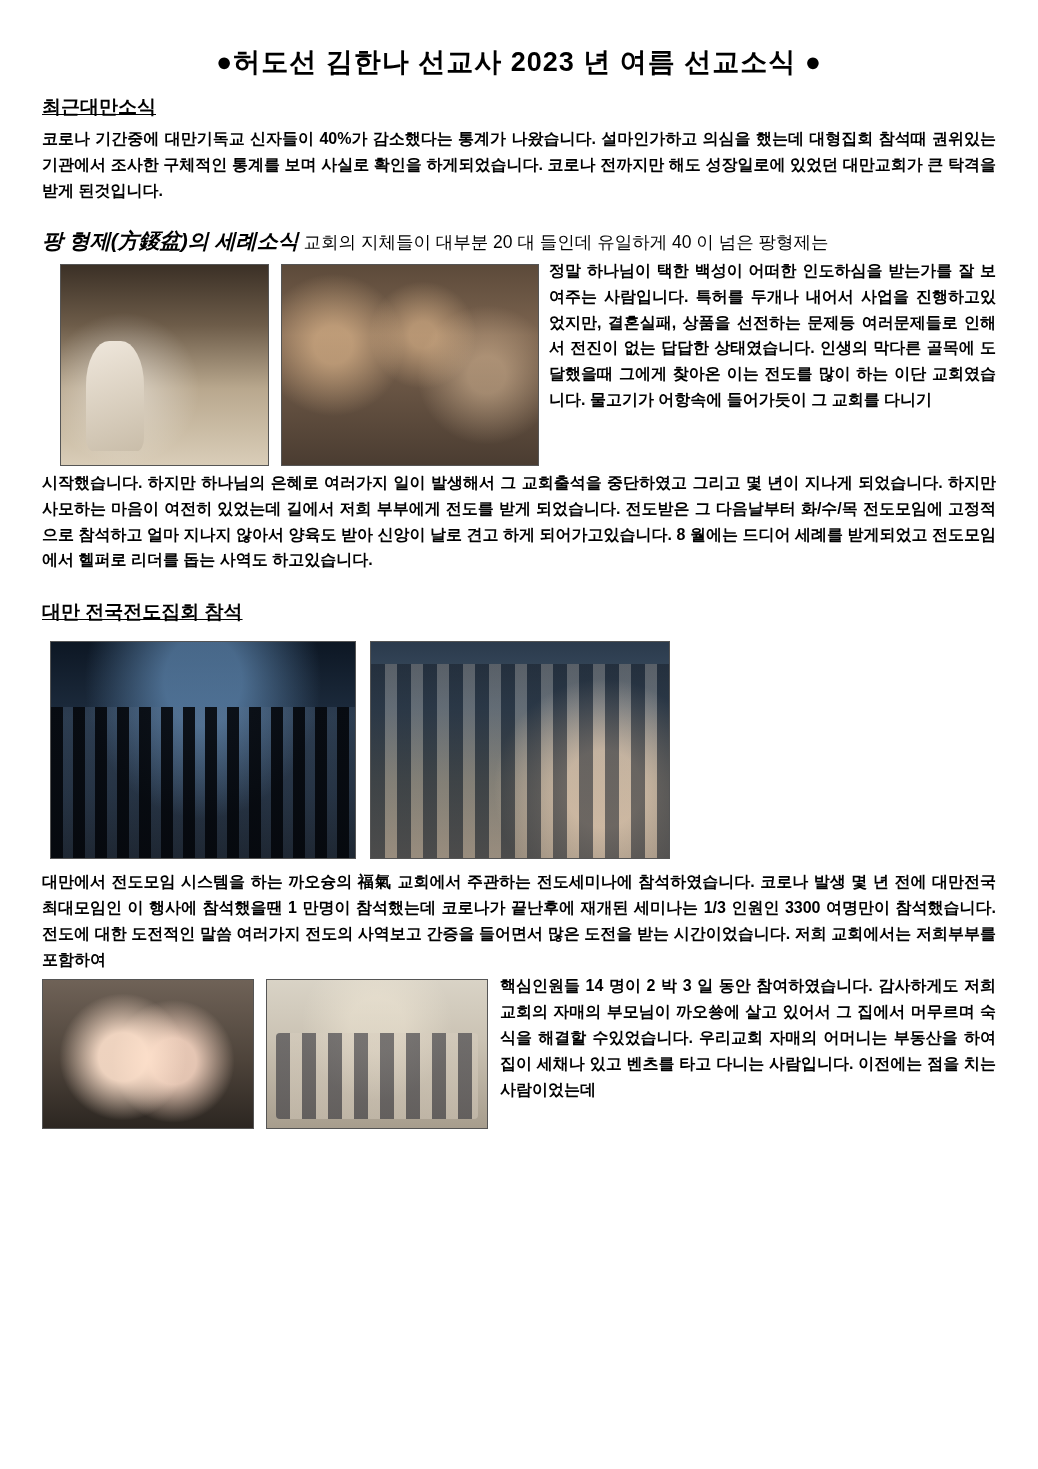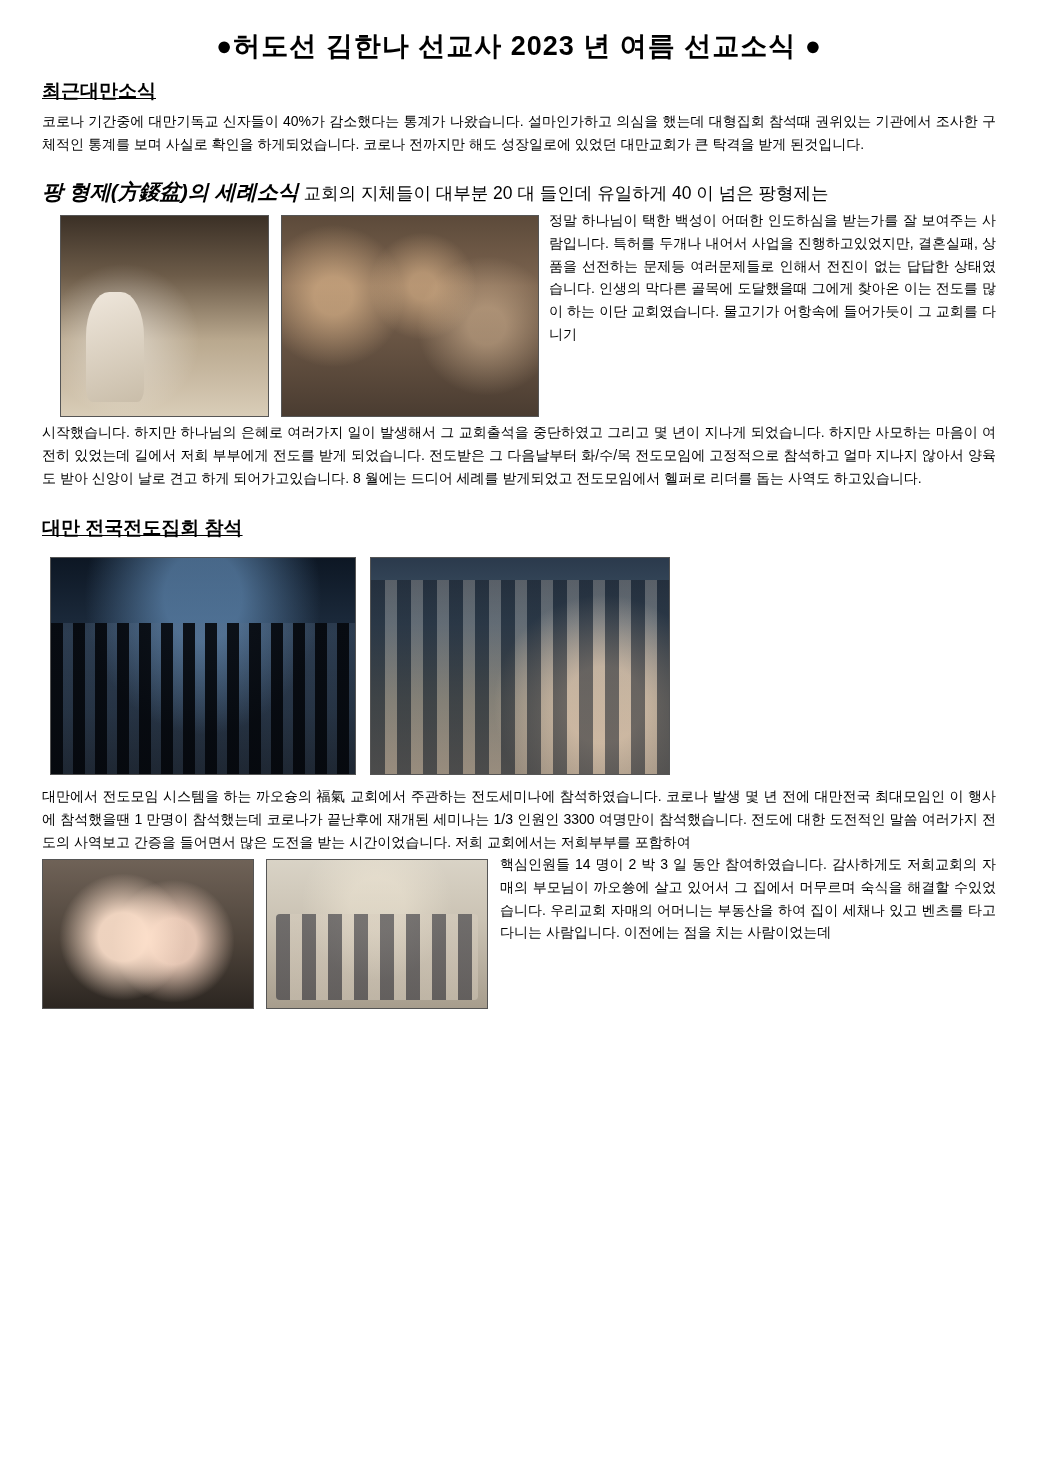--- a/index.html
+++ b/index.html
@@ -10,43 +10,44 @@
   body {
     font-family: "Liberation Sans", "DejaVu Sans", sans-serif;
     color: #000000;
   }
   .page {
     width: 1038px;
     height: 1469px;
     position: relative;
     background: #ffffff;
     box-sizing: border-box;
-    padding: 20px 42px 10px 42px;
+    padding: 36px 42px 10px 42px;
     overflow: hidden;
     border-radius: 24px;
   }
   .doc-title {
     text-align: center;
     font-size: 27px;
     font-weight: bold;
     letter-spacing: 1px;
     margin: 8px 0 14px 0;
     white-space: nowrap;
   }
   .section-head {
     font-size: 19px;
     font-weight: bold;
     margin: 0 0 6px 0;
     text-decoration: underline;
   }
   .body-text {
-    font-size: 14px;
+    font-size: 16px;
     line-height: 1.62;
     text-align: justify;
     text-justify: inter-word;
+    font-weight: bold;
   }
   .gap-sm { height: 10px; }
   .gap-md { height: 20px; }
   .gap-lg { height: 26px; }
 
   
   .head-inline {
     font-size: 17.5px;
     line-height: 1.62;
     text-align: justify;

